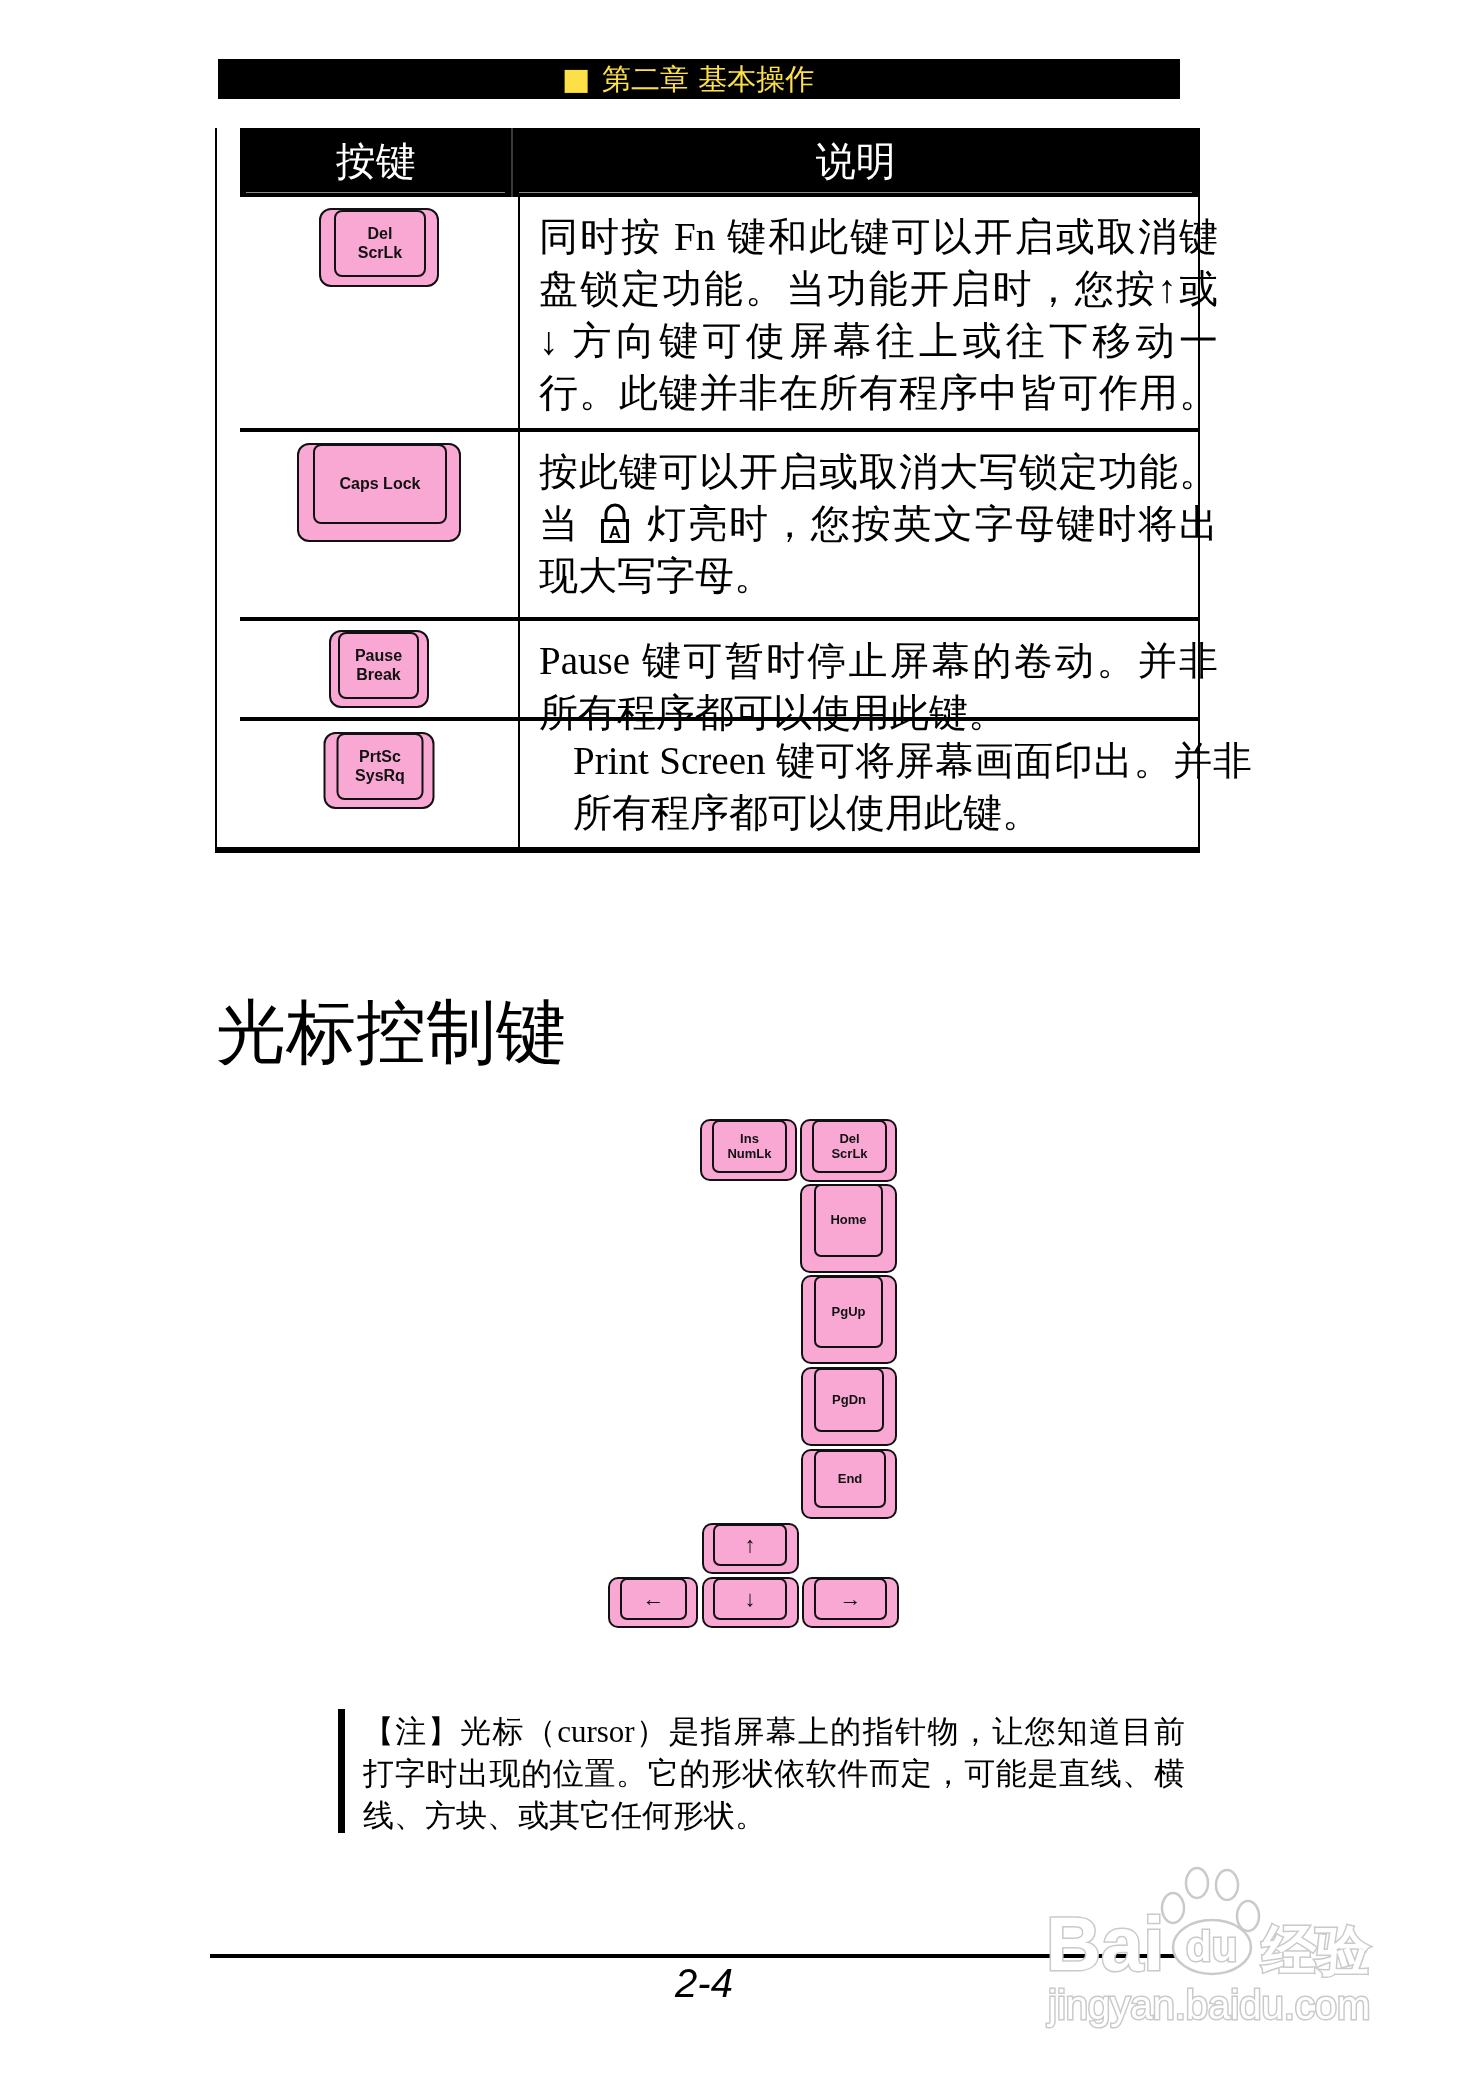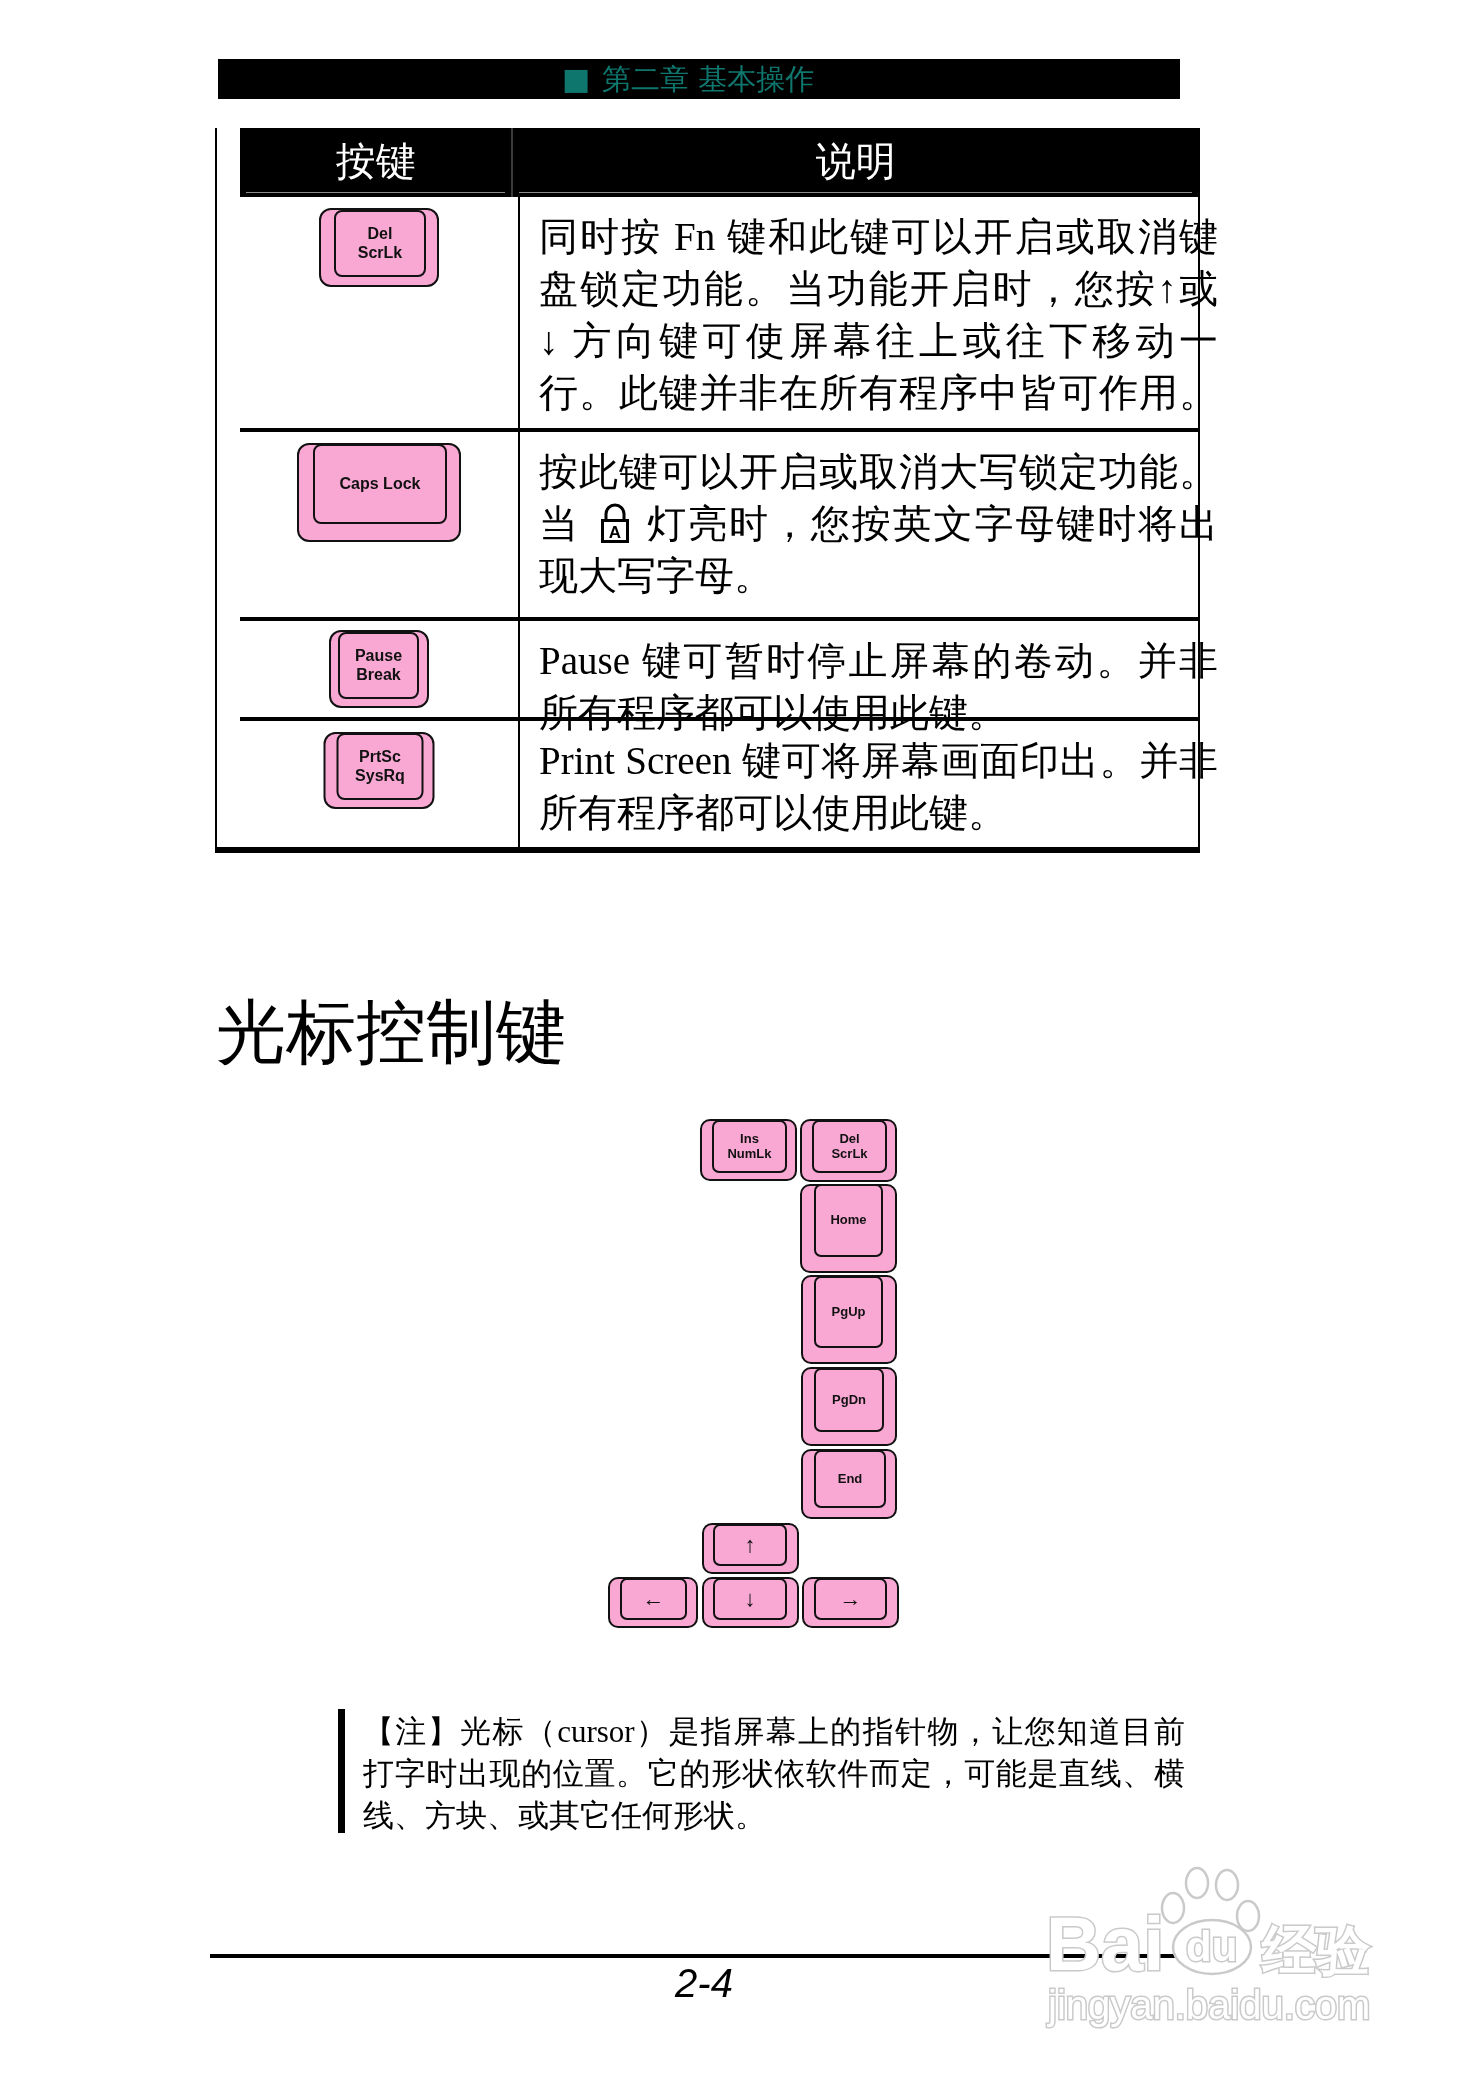--- a/index.html
+++ b/index.html
@@ -8,21 +8,21 @@
     width: 1472px;
     height: 2084px;
     overflow: hidden;
     font-family: "Liberation Serif", "DejaVu Serif", serif;
     color: #000;
   }
 
   
   .chapter-bar {
     position: absolute; left: 218px; top: 59px; width: 962px; height: 40px;
-    background: #000; color: #0f766e; text-align: center;
+    background: #000; color: #fde047; text-align: center;
     font-family: "DejaVu Sans", "Liberation Sans", sans-serif;
     font-size: 29px; line-height: 40px; padding-right: 22px; box-sizing: border-box;
     white-space: nowrap;
   }
   .chapter-bar .marker { margin-right: 12px; font-size: 30px; }
 
   
   .tbl {
     position: absolute; left: 215px; top: 128px; width: 985px;
     box-sizing: border-box;
@@ -148,21 +148,21 @@
           <span>Break</span>
         </div>
       </div>
     </div>
     <div class="cell-desc">
       <div class="ln j">Pause  键可暂时停止屏幕的卷动。并非</div>
       <div class="ln">所有程序都可以使用此键。</div>
     </div>
   </div>
 
-  <div class="trow" style="height:130px;">
+  <div class="trow" style="height:130px;gap:34px;">
     <div class="cell-key">
       <div class="key tkey" style="top:11px;width:111px;height:77px;">
         <div class="cap" style="left:11px;right:9px;top:-1px;bottom:7px;">
           <span>PrtSc</span>
           <span>SysRq</span>
         </div>
       </div>
     </div>
     <div class="cell-desc">
       <div class="ln j">Print Screen 键可将屏幕画面印出。并非</div>

